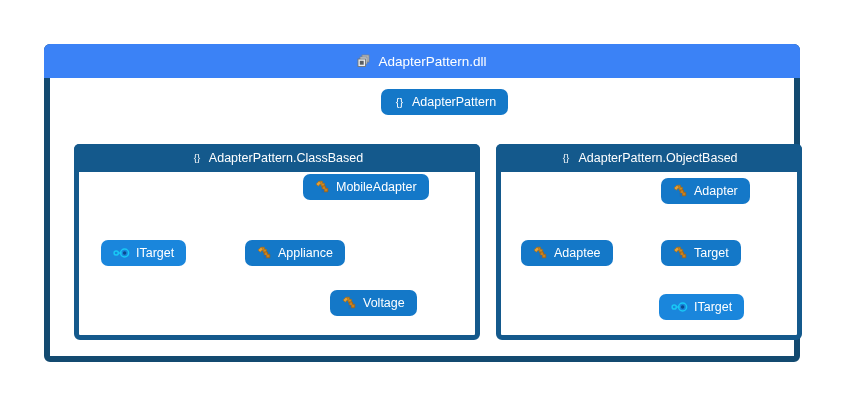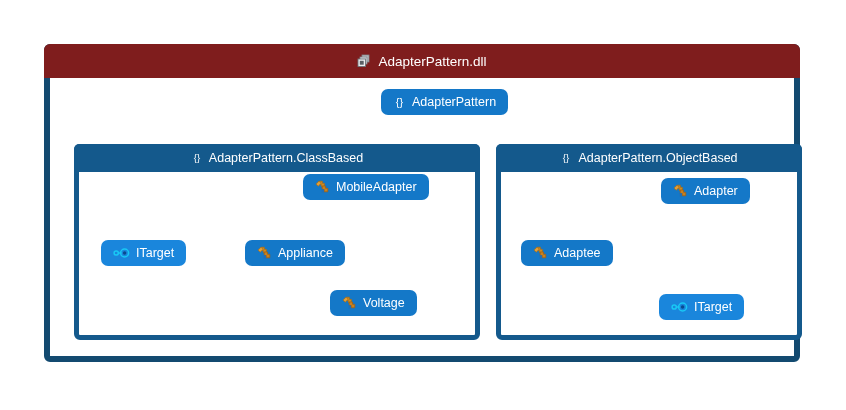--- a/index.html
+++ b/index.html
@@ -6,21 +6,21 @@
   body{width:846px;height:410px;overflow:hidden;font-family:"Liberation Sans",sans-serif;}
   #stage{position:relative;width:846px;height:410px;}
 
   
   .assembly{
     position:absolute;left:44px;top:44px;width:756px;height:318px;
     border:6px solid #134a70;border-radius:6px;background:#ffffff;box-sizing:border-box;
   }
   .assembly-header{
     position:absolute;left:-6px;top:-6px;width:756px;height:34px;
-    background:#7f1d1d;border-radius:6px 6px 0 0;box-sizing:border-box;
+    background:#3b82f6;border-radius:6px 6px 0 0;box-sizing:border-box;
     display:flex;align-items:center;justify-content:center;gap:7px;
     color:#ffffff;font-size:13.5px;
   }
   .assembly-body{position:absolute;left:0;top:28px;width:744px;height:284px;}
 
   
   .namespace{
     position:absolute;border:5px solid #14598c;border-radius:6px;
     background:#ffffff;box-sizing:border-box;
   }
@@ -204,20 +204,31 @@
       <svg width="15" height="14" viewBox="0 0 15 14">
         <path d="M4.2,1.2 L7.4,1.2 L7.4,3.3 L9.4,3.3 L9.4,6.4 L6.2,6.4 L6.2,4.4 L4.2,4.4 z" fill="#d18b20" stroke="#a96b12" stroke-width="0.7" stroke-linejoin="round"></path>
         <path d="M1.1,4.0 L4.0,1.2 L6.1,3.3 L3.2,6.2 z" fill="#e0a03c" stroke="#a96b12" stroke-width="0.7" stroke-linejoin="round"></path>
         <path d="M7.2,6.0 L10.6,6.0 L10.6,8.3 L12.8,8.3 L12.8,11.8 L9.2,11.8 L9.2,9.5 L7.2,9.5 z" fill="#c8801e" stroke="#a05f0e" stroke-width="0.7" stroke-linejoin="round"></path>
         <path d="M6.6,12.6 L6.6,9.2 L9.0,9.2 L9.0,12.6 z" fill="#1f6fb8"></path>
       </svg>
     </span>
     <span>Adaptee</span>
   </div>
 
+  <div class="node" style="left:661px;top:240px;">
+    <span class="ico">
+      <svg width="15" height="14" viewBox="0 0 15 14">
+        <path d="M4.2,1.2 L7.4,1.2 L7.4,3.3 L9.4,3.3 L9.4,6.4 L6.2,6.4 L6.2,4.4 L4.2,4.4 z" fill="#d18b20" stroke="#a96b12" stroke-width="0.7" stroke-linejoin="round"></path>
+        <path d="M1.1,4.0 L4.0,1.2 L6.1,3.3 L3.2,6.2 z" fill="#e0a03c" stroke="#a96b12" stroke-width="0.7" stroke-linejoin="round"></path>
+        <path d="M7.2,6.0 L10.6,6.0 L10.6,8.3 L12.8,8.3 L12.8,11.8 L9.2,11.8 L9.2,9.5 L7.2,9.5 z" fill="#c8801e" stroke="#a05f0e" stroke-width="0.7" stroke-linejoin="round"></path>
+        <path d="M6.6,12.6 L6.6,9.2 L9.0,9.2 L9.0,12.6 z" fill="#1f6fb8"></path>
+      </svg>
+    </span>
+    <span>Target</span>
+  </div>
 
   <div class="node iface" style="left:659px;top:294px;">
     <span class="ico">
       <svg width="17" height="12" viewBox="0 0 17 12">
         <circle cx="3.2" cy="6" r="2.1" fill="none" stroke="#19c8f5" stroke-width="1.5"></circle>
         <line x1="5.2" y1="6" x2="8.6" y2="6" stroke="#19c8f5" stroke-width="1.5"></line>
         <circle cx="11.6" cy="6" r="4.0" fill="none" stroke="#19c8f5" stroke-width="1.5"></circle>
         <circle cx="11.6" cy="6" r="1.7" fill="#0b4a8f"></circle>
       </svg>
     </span>

